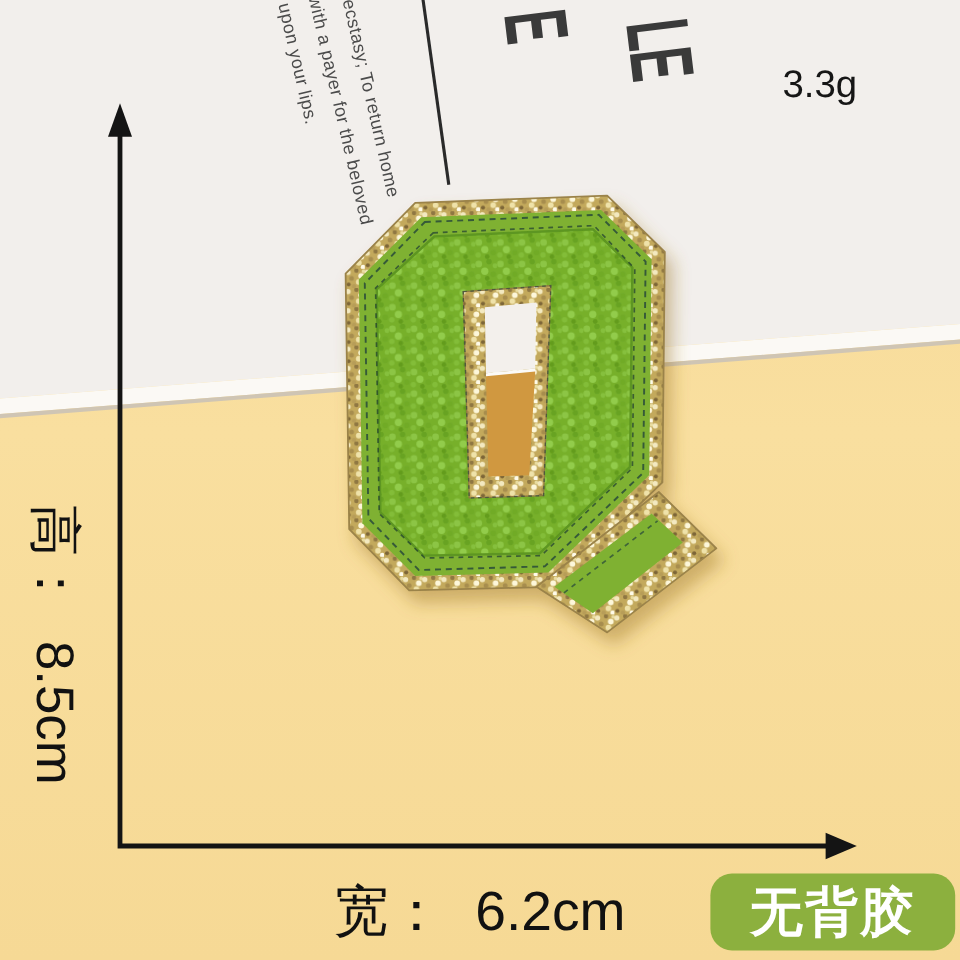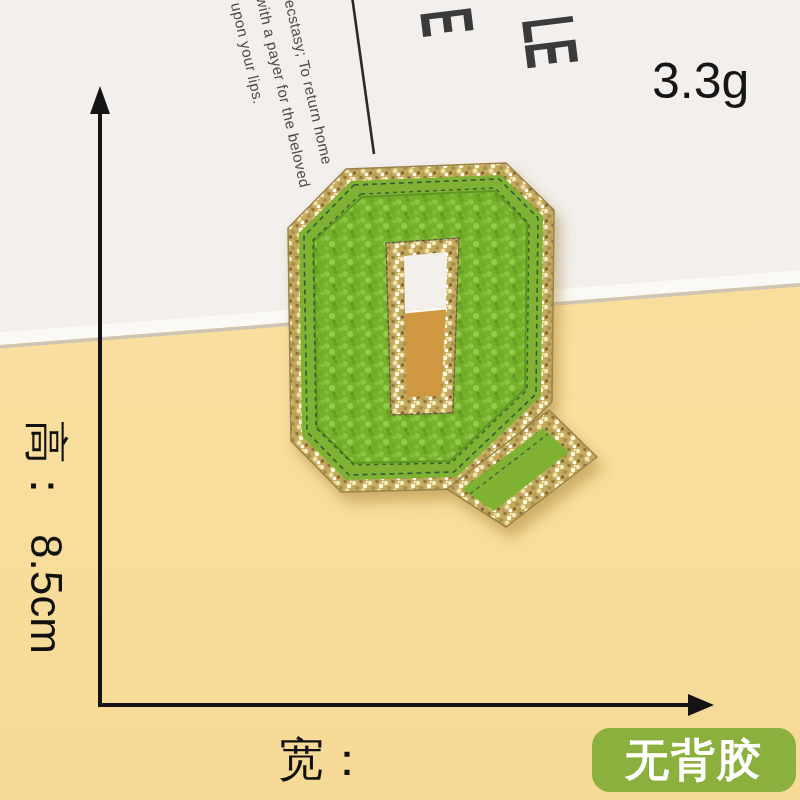--- a/index.html
+++ b/index.html
@@ -13,21 +13,21 @@
   .poem{
     left:300px;top:-12px;transform:rotate(77deg);transform-origin:0 0;
     font-size:15px;line-height:26.5px;color:#4b4b4b;letter-spacing:.4px;
   }
   .big-letter{
     color:#3a3a3a;font-weight:bold;font-size:74px;
     transform:translate(-50%,-50%) rotate(83deg) scaleX(0.55);
   }
   .big-e{left:447px;top:22px;}
   .big-le{left:550px;top:41px;letter-spacing:-2px;}
-  .weight{left:652px;top:52px;font-size:50px;color:#161616;}
+  .weight{left:652px;top:52px;font-size:32px;color:#161616;}
   .dim-height{
     left:45px;top:537px;font-size:44px;color:#111;
     transform:translate(-50%,-50%) rotate(90deg);
     display:flex;align-items:baseline;
   }
   .dim-height .gap, .dim-width .gap{display:inline-block;width:26px;}
   .dim-width{
     left:278px;top:729px;font-size:46px;color:#111;
     display:flex;align-items:baseline;
   }
@@ -112,15 +112,16 @@
 
 <div class="txt dim-height">
   <span>高：</span>
   <span class="gap"></span>
   <span>8.5cm</span>
 </div>
 
 <div class="txt dim-width">
   <span>宽：</span>
   <span class="gap"></span>
+  <span>6.2cm</span>
 </div>
 
 <div class="txt badge">无背胶</div>
 
 </body></html>

